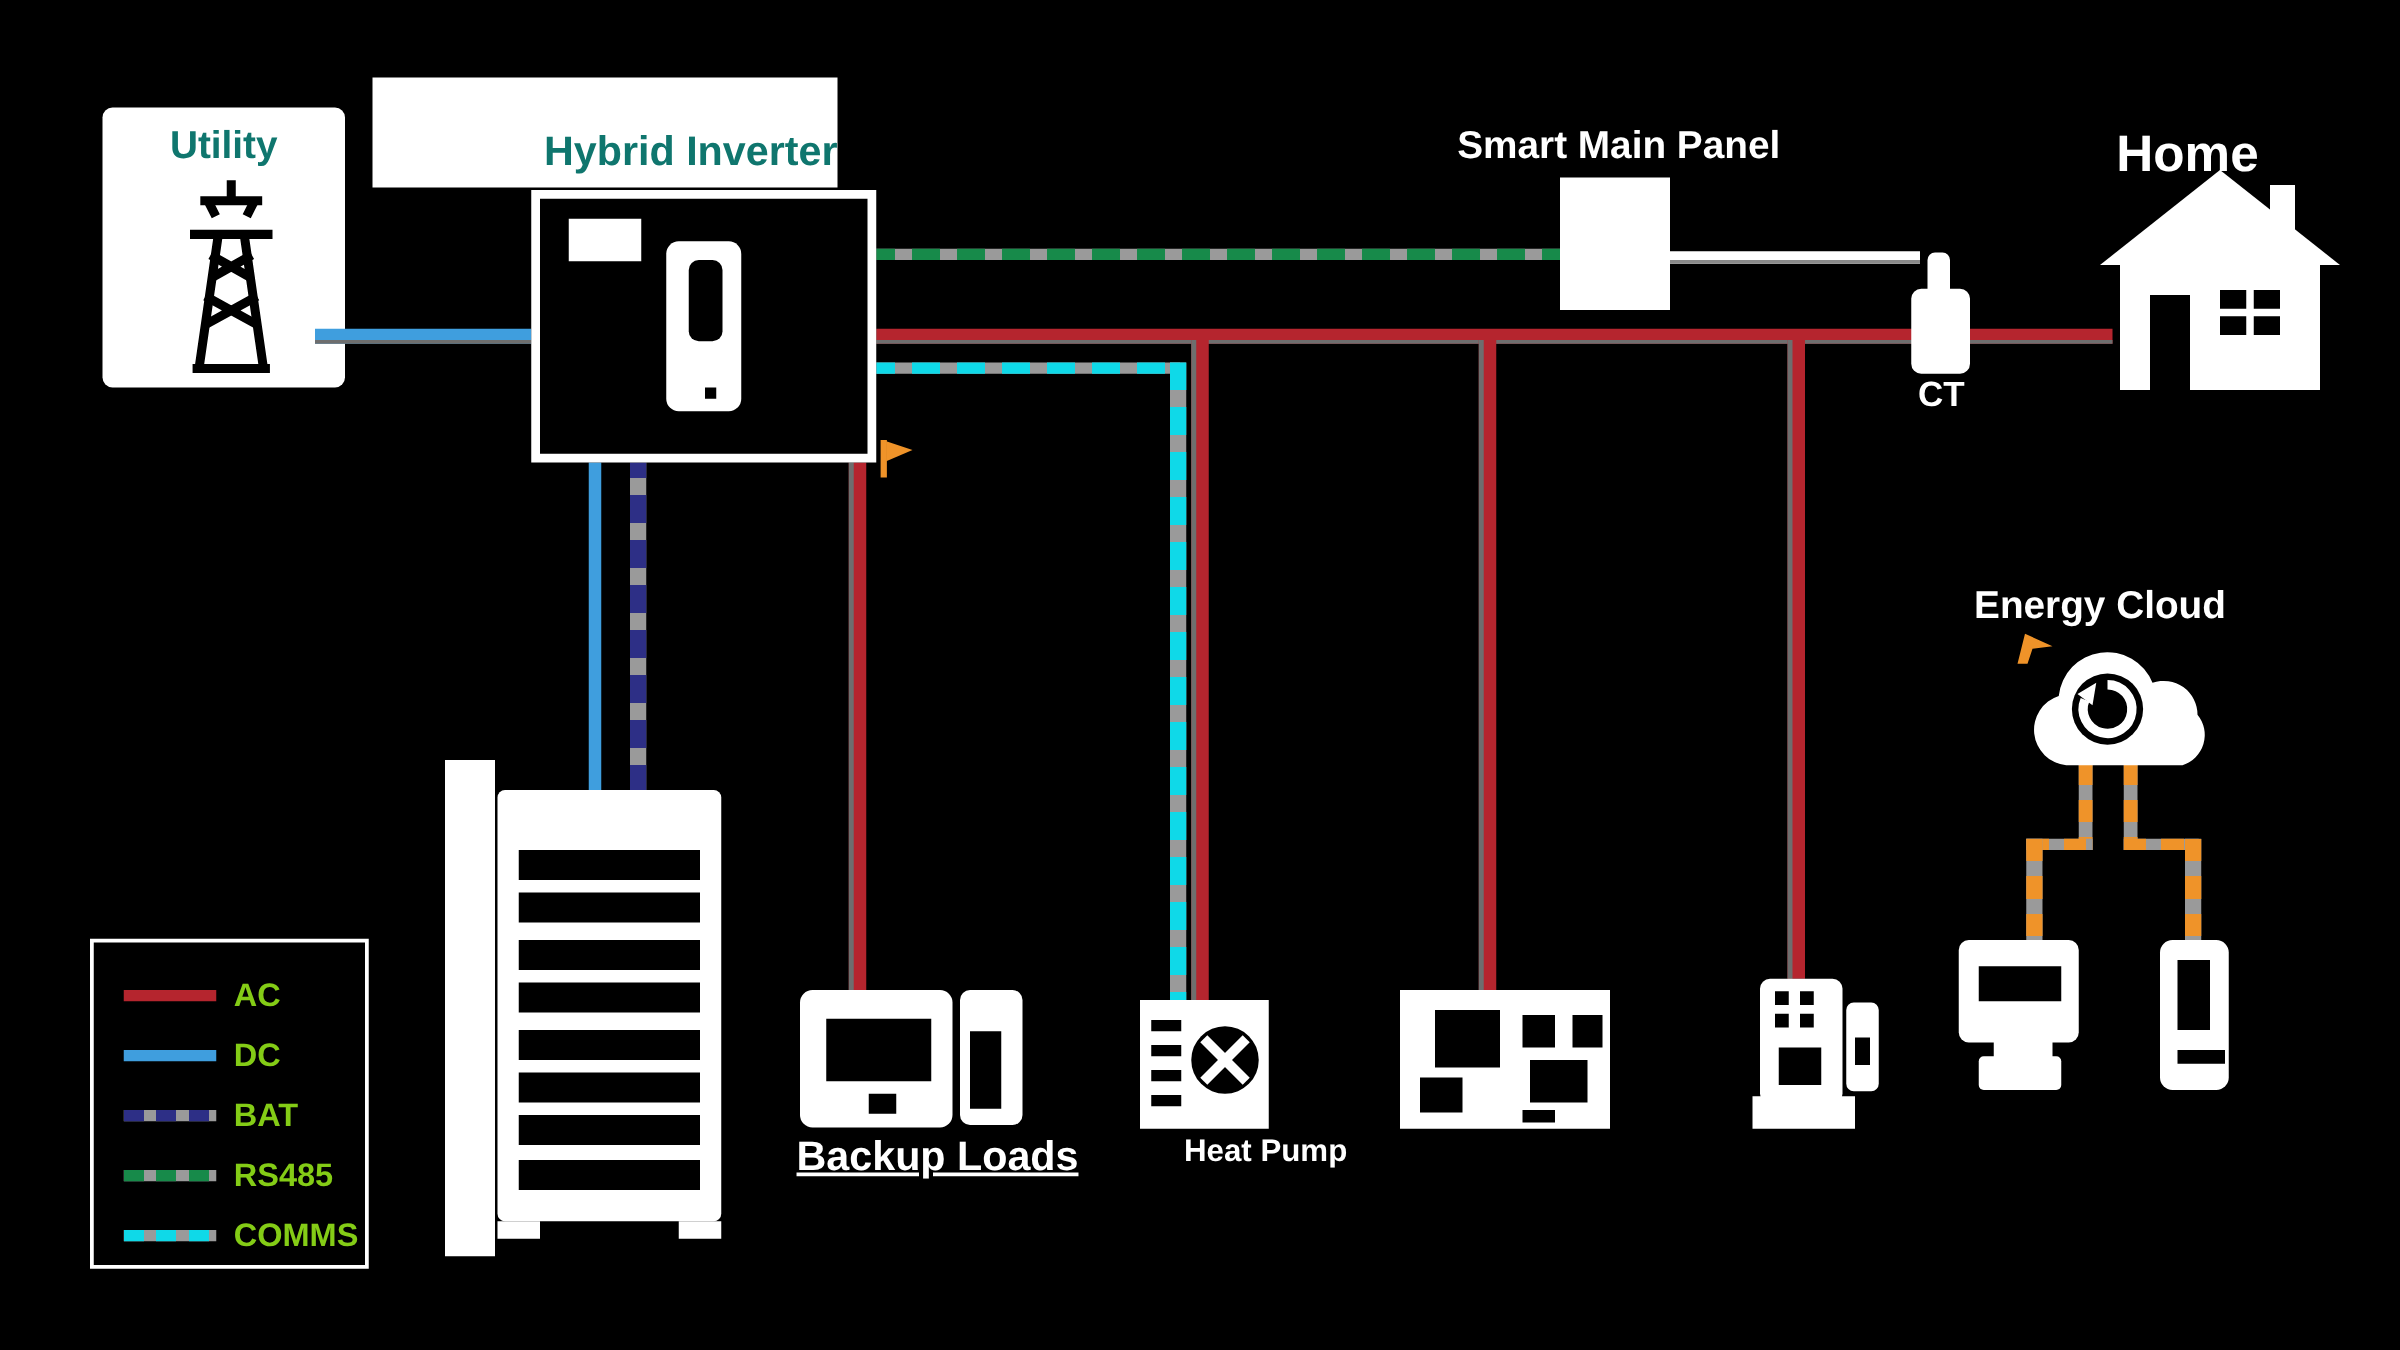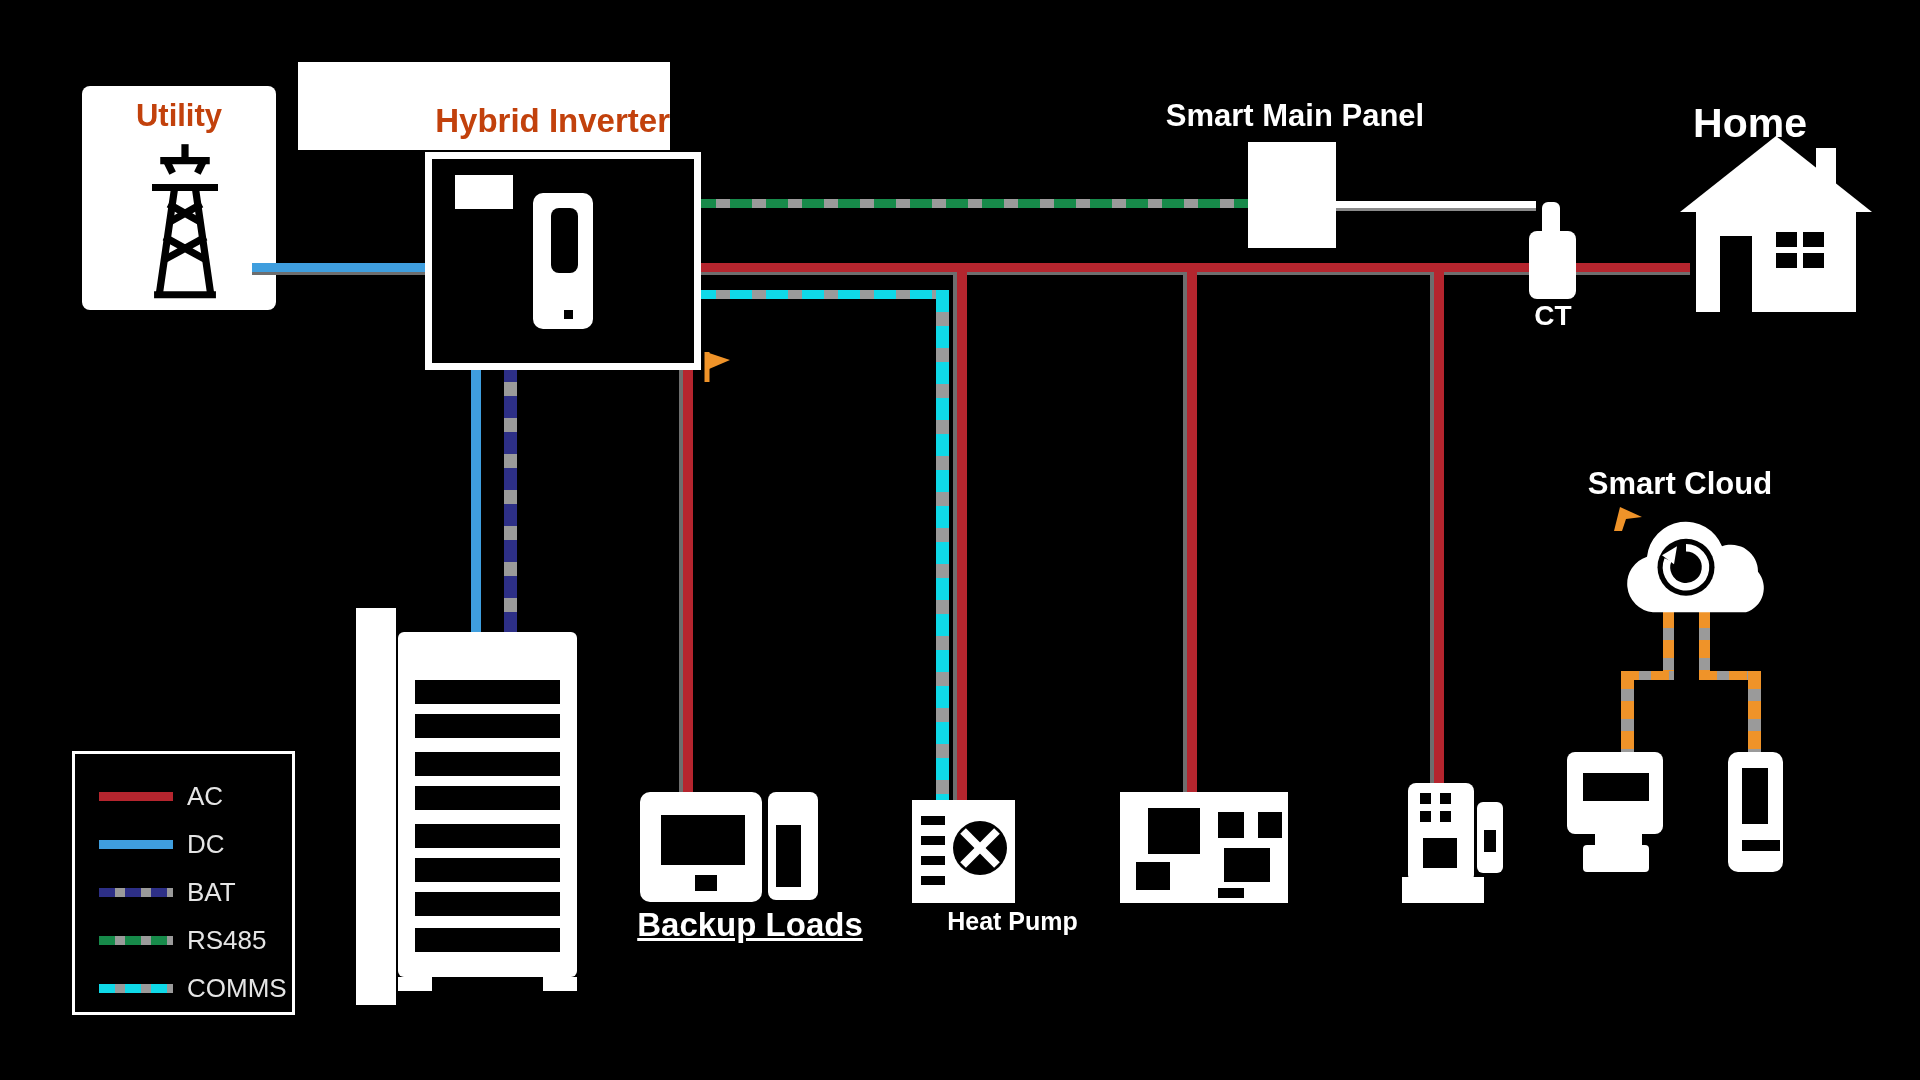--- a/index.html
+++ b/index.html
@@ -1,20 +1,20 @@
 <!DOCTYPE html>
 <html><head>
 <meta charset="utf-8">
 <style>
   html,body{margin:0;padding:0;background:#000;}
   .canvas{position:relative;width:1920px;height:1080px;background:#000;overflow:hidden;
           font-family:"Liberation Sans",sans-serif;}
   .abs{position:absolute;}
   .lbl{color:#fff;font-weight:bold;text-align:center;line-height:1.05;}
-  .lbl-dark{color:#c2410c;font-weight:bold;text-align:center;}
+  .lbl-dark{color:#0f766e;font-weight:bold;text-align:center;}
 
   
   .patch{background:#fff;}
 
   
   .inv-box{left:425px;top:152px;width:262px;height:204px;background:#000;border:7px solid #fff;}
   .inv-chip{left:455px;top:175px;width:58px;height:34px;background:#fff;}
   .inv-unit{left:533px;top:193px;width:60px;height:136px;background:#fff;border-radius:10px;}
   .inv-screen{left:551px;top:208px;width:27px;height:65px;background:#000;border-radius:8px;}
   .inv-dot{left:564px;top:310px;width:9px;height:9px;background:#000;}
@@ -35,21 +35,21 @@
   .dash-v.navy{background-image:repeating-linear-gradient(to bottom,#2d2f86 0 22px,rgba(0,0,0,0) 22px 36px);}
   .dash-v.cyan{background-image:repeating-linear-gradient(to bottom,#0fd9e8 0 22px,rgba(0,0,0,0) 22px 36px);}
   .dash-v.orange{background-image:repeating-linear-gradient(to bottom,#ef9329 0 18px,rgba(0,0,0,0) 18px 30px);}
 
   
   .legend{left:72px;top:751px;width:223px;height:264px;background:#000;border:3px solid #fff;box-sizing:border-box;}
   .leg-line{left:24px;width:74px;height:9px;position:absolute;}
   .leg-dash-navy{background-color:#9a9a9a;background-image:repeating-linear-gradient(to right,#2d2f86 0 16px,rgba(0,0,0,0) 16px 26px);}
   .leg-dash-green{background-color:#9a9a9a;background-image:repeating-linear-gradient(to right,#178a4a 0 16px,rgba(0,0,0,0) 16px 26px);}
   .leg-dash-cyan{background-color:#9a9a9a;background-image:repeating-linear-gradient(to right,#0fd9e8 0 16px,rgba(0,0,0,0) 16px 26px);}
-  .leg-lbl{left:112px;position:absolute;color:#e5e5e5;font-weight:normal;font-size:26px;line-height:26px;}
+  .leg-lbl{left:112px;position:absolute;color:#84cc16;font-weight:bold;font-size:26px;line-height:26px;}
 
   
   .bat-slab{left:356px;top:608px;width:40px;height:397px;background:#fff;}
   .bat-cab{left:398px;top:632px;width:179px;height:345px;background:#fff;border-radius:6px;}
   .bat-slot{left:17px;width:145px;height:24px;background:#000;position:absolute;}
   .bat-foot{width:34px;height:14px;background:#fff;top:977px;}
 
   
   .tv{left:640px;top:792px;width:122px;height:110px;background:#fff;border-radius:10px;}
   .tv-screen{left:21px;top:23px;width:84px;height:50px;background:#000;position:absolute;}
@@ -163,21 +163,21 @@
     <svg width="210" height="182" viewBox="0 0 105 91">
       <rect x="72" y="8" width="10" height="24" fill="#fff"></rect>
       <polygon points="52,2 4,40 100,40" fill="#fff"></polygon>
       <rect x="12" y="40" width="80" height="50" fill="#fff"></rect>
       <rect x="24" y="52" width="16" height="38" fill="#000"></rect>
       <rect x="52" y="50" width="24" height="18" fill="#000"></rect>
       <path d="M64 50 V68 M52 59 H76" stroke="#fff" stroke-width="3"></path>
     </svg>
   </div>
 
-  <div class="abs lbl" style="left:1555px;top:468px;width:250px;font-size:31px;">Smart Cloud</div>
+  <div class="abs lbl" style="left:1555px;top:468px;width:250px;font-size:31px;">Energy Cloud</div>
   <div class="abs" style="left:1608px;top:498px;">
     <svg width="165" height="122" viewBox="0 0 110 81">
       <path d="M30 76 a19 19 0 0 1 -4 -37 a26 26 0 0 1 50 -7 a18 18 0 0 1 24 17 a17 17 0 0 1 -8 27 z" fill="#fff"></path>
       <circle cx="52" cy="46" r="19" fill="#000"></circle>
       <path d="M52 33 a13 13 0 1 1 -12 8" stroke="#fff" stroke-width="5" fill="none"></path>
       <polygon points="36,38 46,32 44,44" fill="#fff"></polygon>
     </svg>
   </div>
   <div class="abs" style="left:1612px;top:505px;">
     <svg width="32" height="28" viewBox="0 0 32 28">

